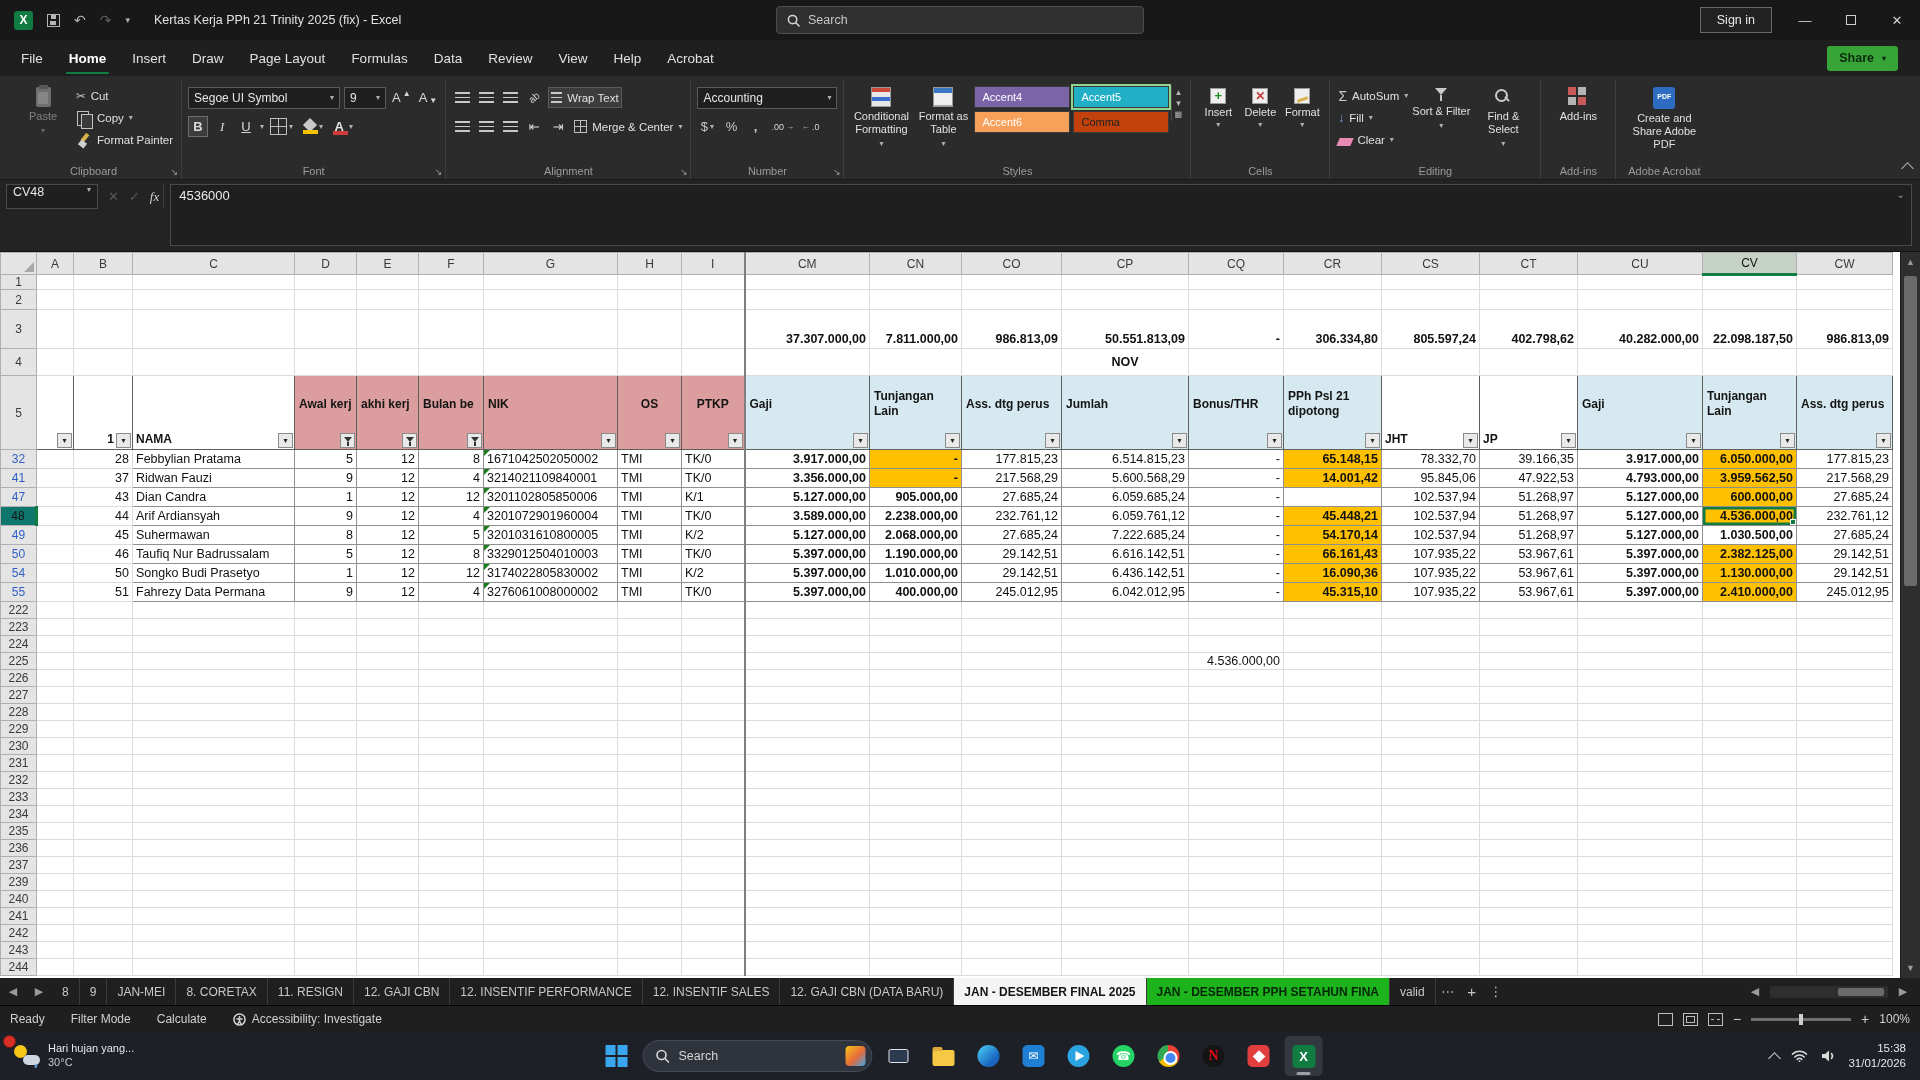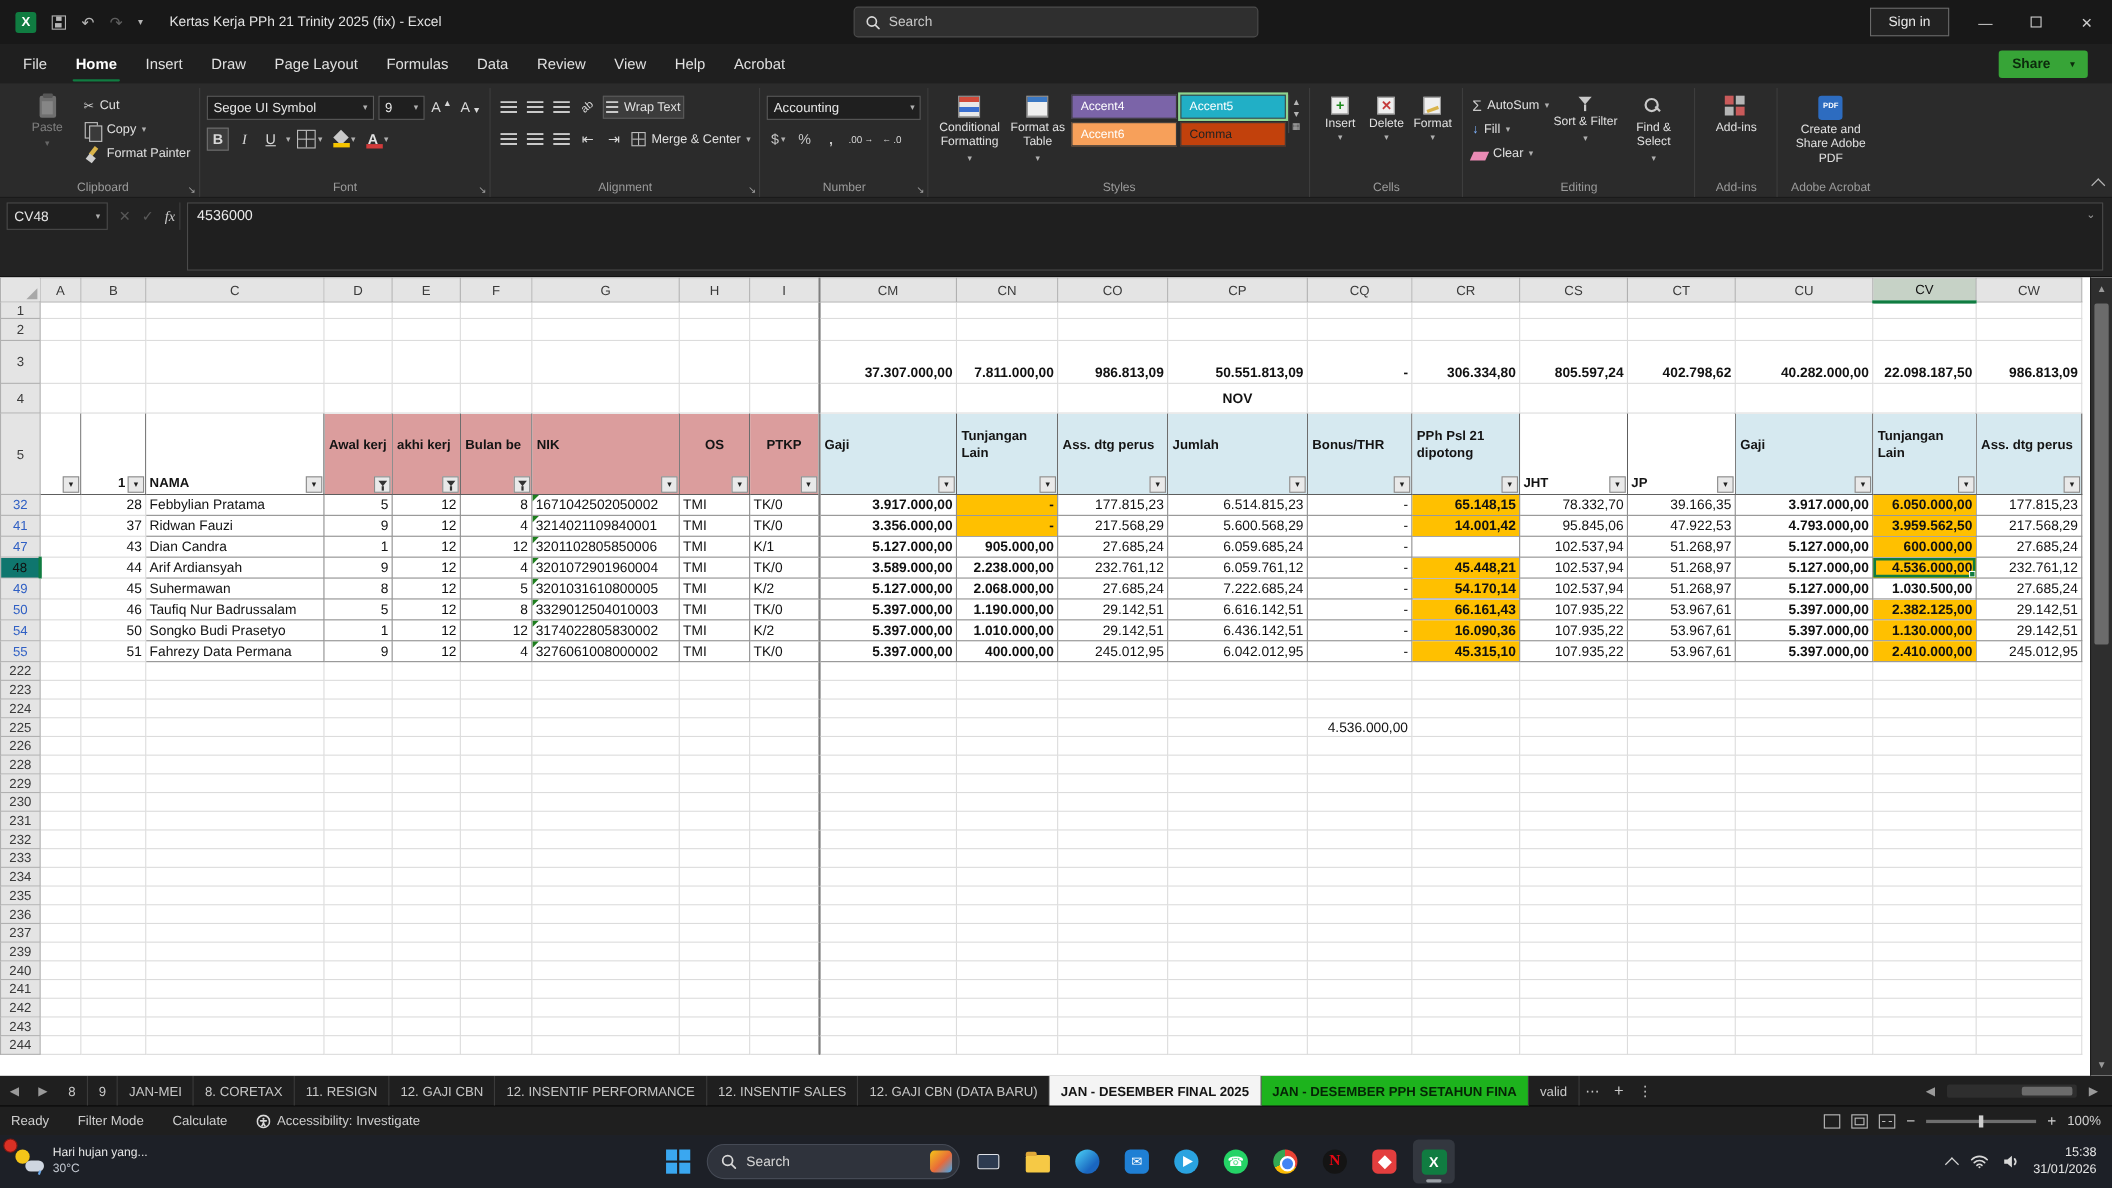--- a/index.html
+++ b/index.html
@@ -20,21 +20,21 @@
 .titlebar-right{margin-left:auto;display:flex;align-items:center;height:100%}
 .signin{font-size:12.5px;color:#e8e8e8;padding:0 16px;border:1px solid #6a6a6a;height:26px;display:flex;align-items:center;margin-right:10px;background:#222}
 .winbtn{width:46px;height:100%;display:flex;align-items:center;justify-content:center;color:#cfcfcf;font-size:13px}
 .maxsq{width:10px;height:10px;border:1px solid #cfcfcf}
 
 
 .menubar{height:36px;background:#1f1f1f;display:flex;align-items:center;padding:0 8px;flex:none;position:relative}
 .menu-item{color:#e0e0e0;font-size:13.5px;padding:0 13px;height:100%;display:flex;align-items:center;position:relative;cursor:default}
 .menu-item.active{color:#fff;font-weight:700}
 .menu-item.active::after{content:'';position:absolute;left:10px;right:10px;bottom:2px;height:2.5px;background:var(--c-accent-green,#21a121);border-radius:2px}
-.share-btn{margin-left:auto;margin-right:14px;background:#37a437;color:#0c2a0c;font-size:12.5px;font-weight:700;height:25px;display:flex;align-items:center;gap:18px;padding:0 12px;border-radius:3px}
+.share-btn{margin-left:auto;margin-right:14px;background:#37a437;color:#0c2a0c;font-size:12.5px;font-weight:700;height:25px;display:flex;align-items:center;gap:8px;padding:0 12px;border-radius:3px}
 
 
 .ribbon{height:104px;background:#2b2b2b;display:flex;flex:none;padding:4px 4px 0 6px;position:relative;border-bottom:1px solid #1a1a1a}
 .rgroup{position:relative;border-right:1px solid #3d3d3d;padding:2px 6px 16px 6px;display:flex;align-items:flex-start}
 .rgroup-label{position:absolute;bottom:2px;left:0;right:0;text-align:center;font-size:11px;color:#9b9b9b;white-space:nowrap}
 .launcher{position:absolute;right:3px;bottom:2px;font-size:9px;color:#9b9b9b}
 .chevsm{font-size:8px;color:#b0b0b0}
 .bigbtn{display:flex;flex-direction:column;align-items:center;justify-content:flex-start;gap:3px;width:62px;padding-top:5px;color:#e0e0e0;font-size:11px;text-align:center;line-height:1.2}
 .bigbtn .lbl{white-space:normal}
 .smallbtn{display:flex;align-items:center;gap:5px;color:#e0e0e0;font-size:11.5px;height:21px;white-space:nowrap;padding:0 2px}
@@ -83,21 +83,21 @@
 .ic-find::after{content:'';position:absolute;left:11px;top:11px;width:6px;height:2px;background:#c9c9c9;transform:rotate(45deg)}
 .ic-addins{display:grid;grid-template-columns:8px 8px;grid-auto-rows:8px;gap:2px}
 .ic-addins span{background:#c95a5a}
 .ic-addins span:nth-child(2),.ic-addins span:nth-child(3){background:#b5b5b5}
 .ic-pdf{background:#2d6cc0;border-radius:3px;color:#fff;font-size:7px;font-weight:700;text-align:center;line-height:20px;width:22px;height:22px}
 .sigma{font-size:14px;color:#c9c9c9}
 .glyph{color:#c9c9c9}
 
 
 .formulabar{height:72px;background:#232323;display:flex;align-items:flex-start;gap:6px;padding:4px 8px 4px 6px;flex:none;border-bottom:1px solid #111}
-.namebox{width:92px;height:25px;background:#1f1f1f;border:1px solid #4a4a4a;color:#e6e6e6;font-size:12.5px;display:flex;align-items:center;justify-content:space-between;padding:0 6px}
+.namebox{width:92px;height:25px;background:#1f1f1f;border:1px solid #4a4a4a;color:#e6e6e6;font-size:12.5px;display:flex;align-items:flex-start;justify-content:space-between;padding:0 6px}
 .fx-btns{display:flex;align-items:center;gap:10px;height:25px;color:#9a9a9a;font-size:13px;padding:0 4px;border-right:1px solid #3c3c3c}
 .fx{font-style:italic;font-family:"Liberation Serif",serif;color:#cfcfcf}
 .formula-input{flex:1;height:62px;background:#1f1f1f;border:1px solid #4a4a4a;color:#eaeaea;font-size:13px;padding:3px 8px;position:relative}
 .formula-expand{position:absolute;right:6px;top:4px;color:#9a9a9a;font-size:10px}
 
 
 .sheet{flex:1;position:relative;background:#fff;overflow:hidden}
 table.grid{border-collapse:collapse;table-layout:fixed;width:1892px}
 .grid th,.grid td{overflow:hidden;white-space:nowrap;font-size:12.5px;padding:0 3px;height:inherit}
 .grid th{background:#e4e4e4;border:1px solid #b0b0b0;font-weight:400;color:#3a3a3a;text-align:center;font-size:12px;height:22px}
@@ -1017,20 +1017,43 @@
             <td class="cl "></td>
             <td class="cl "></td>
             <td class="cl "></td>
             <td class="cl "></td>
             <td class="cl "></td>
             <td class="cl "></td>
             <td class="cl "></td>
             <td class="cl "></td>
           </tr>
           <tr style="height:17px">
+            <td class="rh">227</td>
+            <td class="cl "></td>
+            <td class="cl "></td>
+            <td class="cl "></td>
+            <td class="cl "></td>
+            <td class="cl "></td>
+            <td class="cl "></td>
+            <td class="cl "></td>
+            <td class="cl "></td>
+            <td class="cl  frz"></td>
+            <td class="cl "></td>
+            <td class="cl "></td>
+            <td class="cl "></td>
+            <td class="cl "></td>
+            <td class="cl "></td>
+            <td class="cl "></td>
+            <td class="cl "></td>
+            <td class="cl "></td>
+            <td class="cl "></td>
+            <td class="cl "></td>
+            <td class="cl "></td>
+          </tr>
+          <tr style="height:17px">
             <td class="rh">228</td>
             <td class="cl "></td>
             <td class="cl "></td>
             <td class="cl "></td>
             <td class="cl "></td>
             <td class="cl "></td>
             <td class="cl "></td>
             <td class="cl "></td>
             <td class="cl "></td>
             <td class="cl  frz"></td>

